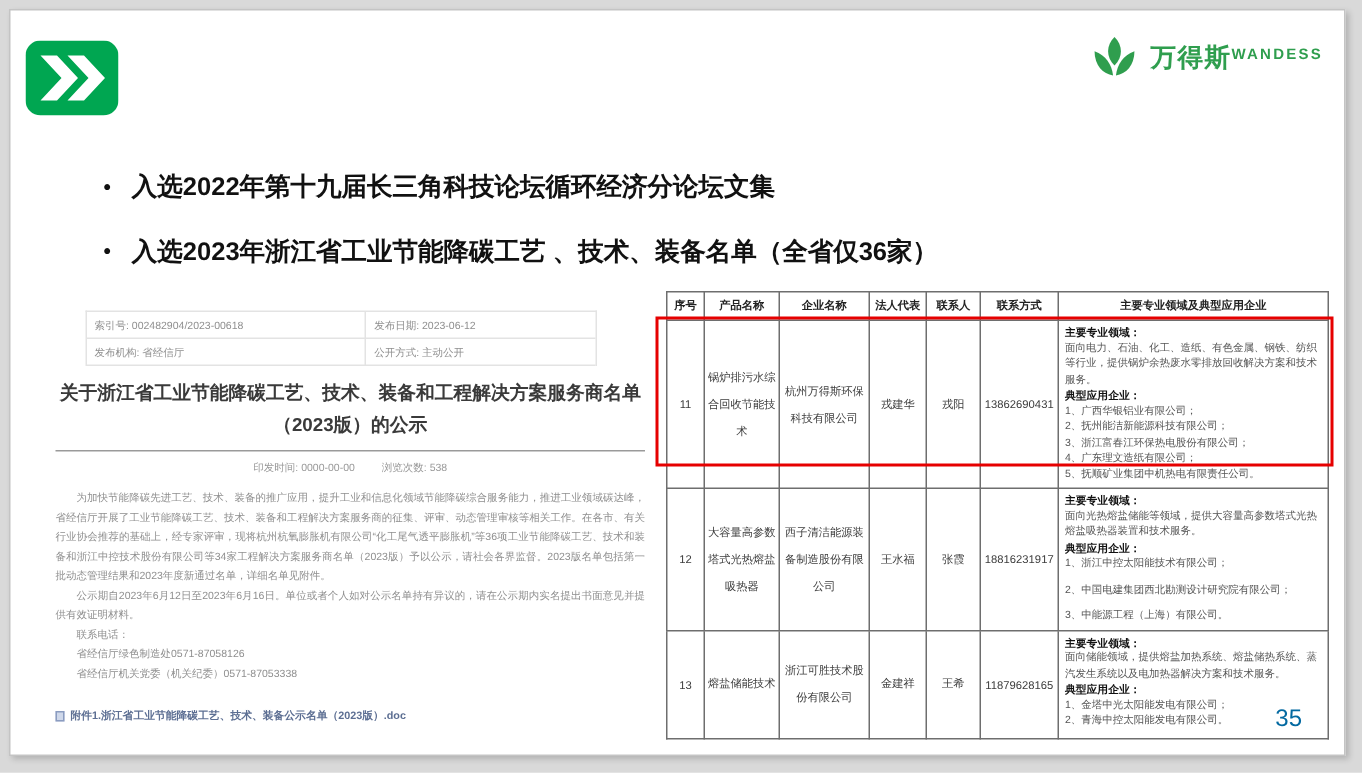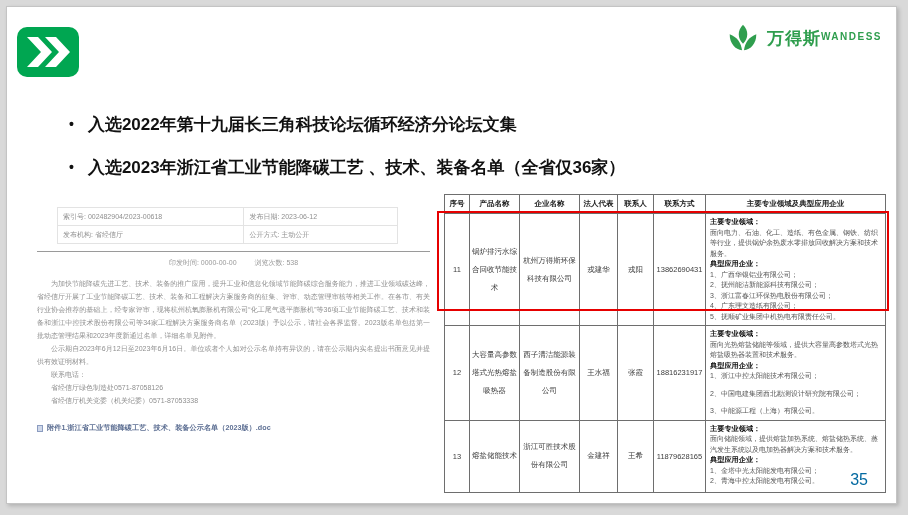--- a/index.html
+++ b/index.html
@@ -105,20 +105,21 @@
       <span>入选2023年浙江省工业节能降碳工艺 、技术、装备名单（全省仅36家）</span>
     </div>
 
     <div class="doc">
       <div class="doc-meta">
         <div>索引号: 002482904/2023-00618</div>
         <div>发布日期: 2023-06-12</div>
         <div>发布机构: 省经信厅</div>
         <div>公开方式: 主动公开</div>
       </div>
+      <div class="doc-title">关于浙江省工业节能降碳工艺、技术、装备和工程解决方案服务商名单（2023版）的公示</div>
       <div class="doc-rule"></div>
       <div class="doc-info">
         <span>印发时间: 0000-00-00</span>
         <span>浏览次数: 538</span>
       </div>
       <div class="doc-body">
         <p class="indent">为加快节能降碳先进工艺、技术、装备的推广应用，提升工业和信息化领域节能降碳综合服务能力，推进工业领域碳达峰，省经信厅开展了工业节能降碳工艺、技术、装备和工程解决方案服务商的征集、评审、动态管理审核等相关工作。在各市、有关行业协会推荐的基础上，经专家评审，现将杭州杭氧膨胀机有限公司“化工尾气透平膨胀机”等36项工业节能降碳工艺、技术和装备和浙江中控技术股份有限公司等34家工程解决方案服务商名单（2023版）予以公示，请社会各界监督。2023版名单包括第一批动态管理结果和2023年度新通过名单，详细名单见附件。</p>
         <p class="indent">公示期自2023年6月12日至2023年6月16日。单位或者个人如对公示名单持有异议的，请在公示期内实名提出书面意见并提供有效证明材料。</p>
         <p class="contact">联系电话：</p>
         <p class="contact">省经信厅绿色制造处0571-87058126</p>

